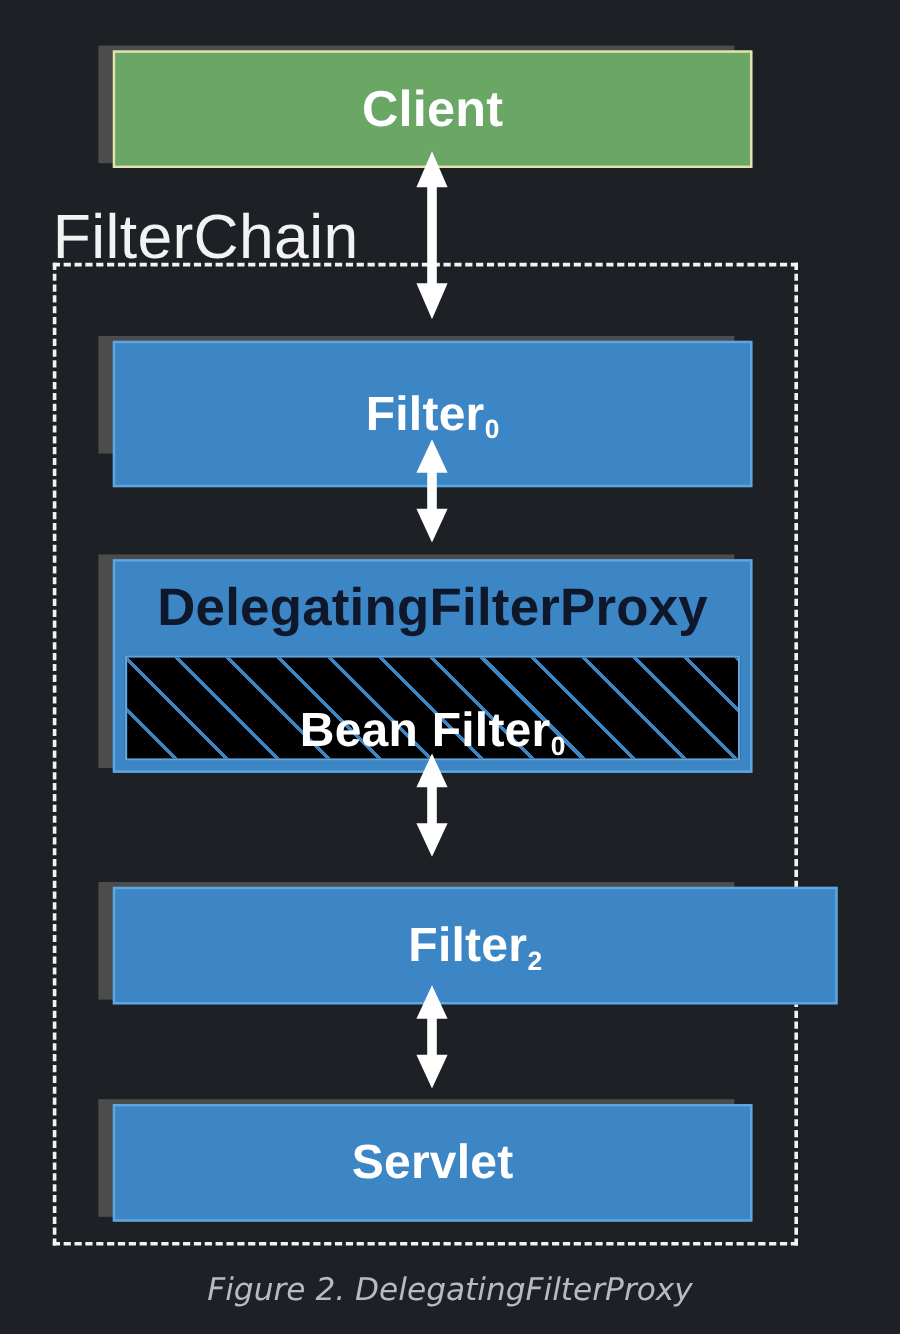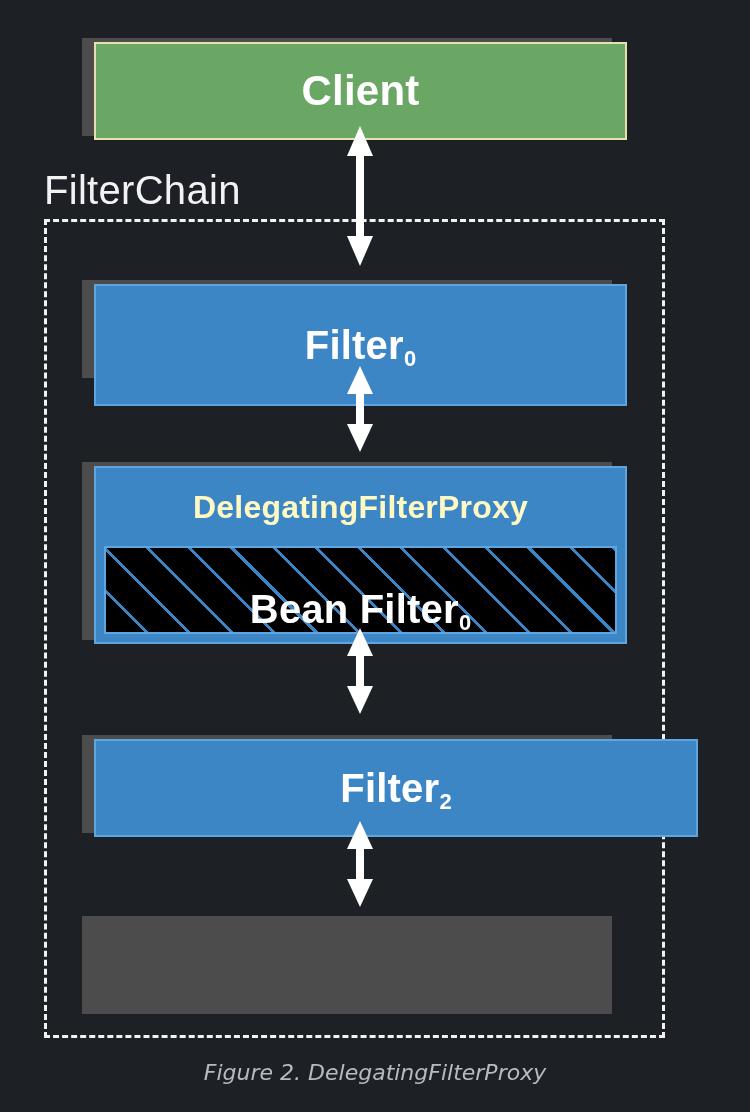--- a/index.html
+++ b/index.html
@@ -67,23 +67,23 @@
     display: block;
     padding: 0;
   }
   #dfp-title {
     position: absolute;
     left: 0; right: 0;
     top: 6px;
     height: 66px;
     line-height: 66px;
     text-align: center;
-    font-size: 32px;
+    font-size: 44px;
     font-weight: bold;
-    color: #fef9c3;
+    color: #0f172a;
   }
   #bean-filter {
     position: absolute;
     left: 8px;
     right: 8px;
     top: 78px;
     bottom: 8px;
     box-sizing: border-box;
     border: 2px solid #5fa5df;
     background:
@@ -112,21 +112,21 @@
     width: 621px;
     height: 819px;
     box-sizing: border-box;
     border: 3px dashed #f2f2f2;
     z-index: 1;
   }
   #filterchain-label {
     position: absolute;
     left: 44px;
     top: 168px;
-    font-size: 40px;
+    font-size: 52px;
     color: #f2f2f2;
     font-weight: normal;
     letter-spacing: 0.3px;
     z-index: 4;
   }
 
   
   .arrow {
     position: absolute;
     left: 345px;
@@ -136,21 +136,21 @@
   .arrow svg { display: block; width: 30px; height: 100%; }
 
   
   #caption {
     position: absolute;
     left: 0;
     right: 0;
     top: 1060px;
     text-align: center;
     font-style: italic;
-    font-size: 22px;
+    font-size: 26px;
     color: #b6bbc2;
     font-family: "DejaVu Sans", sans-serif;
   }
 </style>
 </head>
 <body>
 
 <div id="diagram">
 
   <div id="filterchain-box"></div>
@@ -205,16 +205,19 @@
 
   <div class="arrow" style="top:821px; height:86px;">
     <svg viewBox="0 0 30 86" preserveAspectRatio="none" aria-hidden="true">
       <polygon points="15,0 28,28 2,28" fill="#ffffff"></polygon>
       <rect x="11" y="24" width="8" height="38" fill="#ffffff"></rect>
       <polygon points="15,86 28,58 2,58" fill="#ffffff"></polygon>
     </svg>
   </div>
 
   <div class="node-shadow" style="left:82px; top:916px; width:530px; height:98px;"></div>
+  <div class="node blue" style="left:94px; top:904px; width:533px; height:98px;">
+    <span class="node-label">Servlet</span>
+  </div>
 
   <div id="caption">Figure 2. DelegatingFilterProxy</div>
 
 </div>
 
 </body></html>

